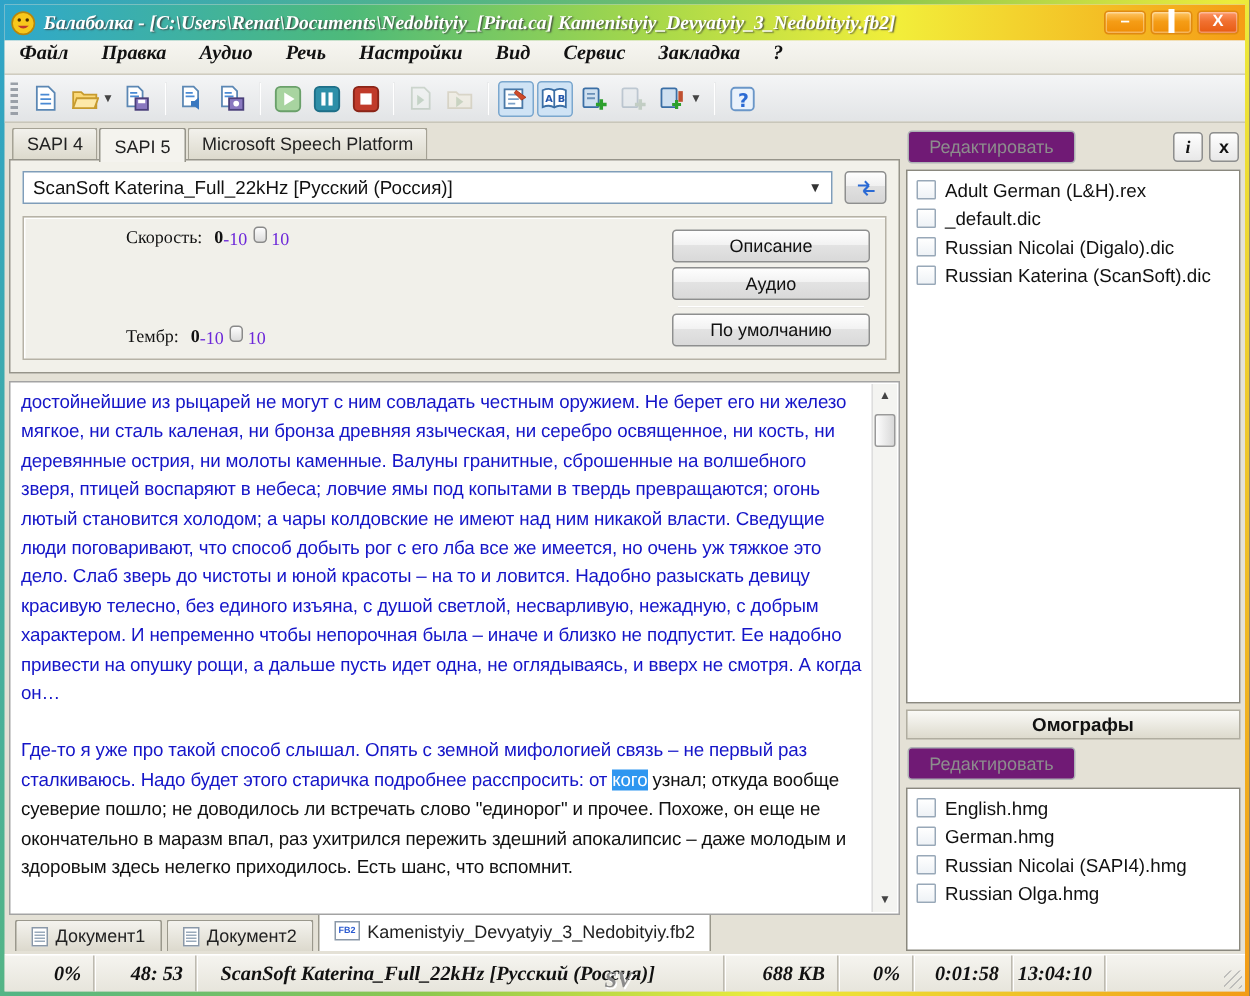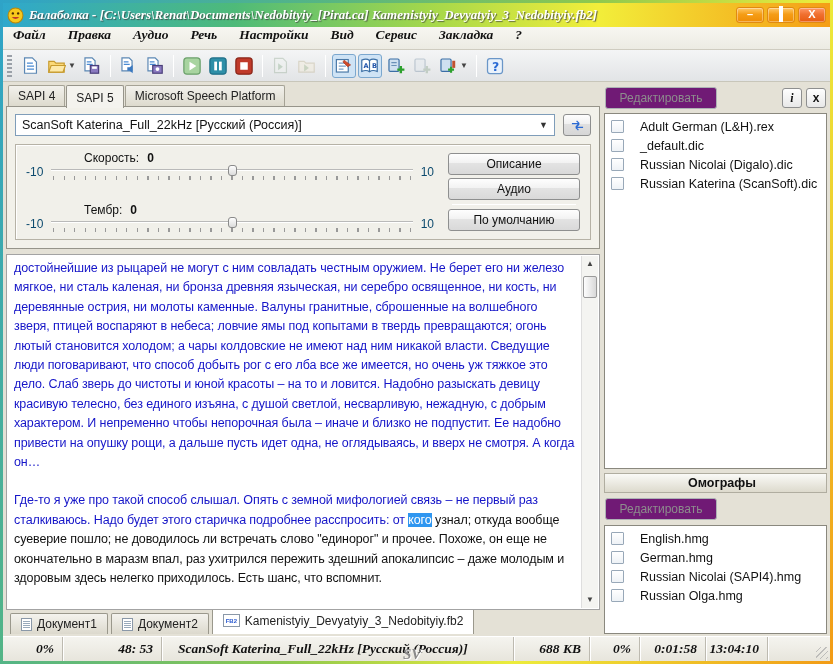--- a/index.html
+++ b/index.html
@@ -38,24 +38,24 @@
   .vtab{font-size:12px;padding:3px 9px 3px;border:1px solid #a5a295;border-bottom:none;background:linear-gradient(#f2f1ec,#dddacd);margin-right:1px;border-radius:2px 2px 0 0;color:#222;cursor:default;}
   .vtab.active{background:#f4f3ee;padding-top:5px;position:relative;top:2px;border-color:#96948a;font-size:12px;}
   .tabpage{border:1px solid #96948a;background:#f2f1ea;padding:7px 8px 8px;}
   .comborow{display:flex;gap:8px;align-items:center;}
   .combo{flex:1;height:22px;background:#fff;border:1px solid #7f9db9;display:flex;align-items:center;padding:0 6px;font-size:12.5px;color:#111;}
   .combo .arrow{margin-left:auto;font-size:9px;color:#333;}
   .refreshbtn{width:28px;height:22px;border:1px solid #8e8f8f;border-radius:3px;background:linear-gradient(#fefefe,#f0f0f0 45%,#e0e0e0 46%,#d6d6d6);display:flex;align-items:center;justify-content:center;}
 
   .groupbox{margin-top:8px;border:1px solid #b6b2a6;box-shadow:inset 1px 1px 0 #fff;background:#f1f0ea;padding:6px 10px;display:flex;gap:14px;height:96px;}
   .sliders{flex:1;display:flex;flex-direction:column;justify-content:space-between;}
-  .sliderrow{display:flex;flex-direction:column;}
+  .sliderrow{display:flex;flex-direction:row;font-family:Liberation Serif, serif;}
   .sliderlabel{font-size:12px;color:#111;margin-left:58px;}
   .sliderlabel b{margin-left:8px;}
-  .trackrow{display:flex;align-items:flex-start;gap:8px;font-size:12px;color:#0c4a6e;}
+  .trackrow{display:flex;align-items:center;gap:8px;font-size:12px;color:#6d28d9;}
   .track{flex:1;position:relative;height:16px;}
   .track .rail{position:absolute;left:0;right:0;top:4px;height:2px;background:#b9b9b9;border-bottom:1px solid #fff;}
   .track .ticks{position:absolute;left:2px;right:2px;top:11px;height:4px;background:repeating-linear-gradient(to right,#999 0 1px,transparent 1px 10.5px);}
   .thumb{position:absolute;left:50%;top:0;width:9px;height:11px;margin-left:-4px;background:linear-gradient(#fdfdfd,#dcdcdc);border:1px solid #8a8a8a;border-radius:3px;}
   .panelbtns{width:132px;display:flex;flex-direction:column;justify-content:space-between;padding:2px 0;}
   .btn{height:22px;border:1px solid #8e8f8f;border-radius:3px;background:linear-gradient(#fefefe,#f2f2f2 45%,#e3e3e3 46%,#d9d9d9);font-size:12px;color:#111;display:flex;align-items:center;justify-content:center;cursor:default;}
   .btn.disabled{color:#8d8d8d;border-color:#aeb2b5;background:#701a75;}
   .hdiv{height:1px;background:#b9b6aa;border-bottom:1px solid #fff;margin:1px 4px;}
 
   
@@ -77,21 +77,21 @@
   .fb2icon{width:17px;height:13px;background:#fff;border:1px solid #8a98a8;font-size:6px;font-weight:bold;color:#2a5ad0;display:flex;align-items:center;justify-content:center;letter-spacing:0;}
 
   
   .rc-top{display:flex;align-items:center;gap:4px;padding:3px 1px 4px;}
   .rc-top .btn{width:112px;}
   .sqbtn{width:20px;height:20px;border:1px solid #8e8f8f;border-radius:3px;background:linear-gradient(#fefefe,#e8e8e8);display:flex;align-items:center;justify-content:center;font-size:12px;color:#111;}
   .sqbtn .it{font-family:"Liberation Serif",serif;font-style:italic;font-weight:bold;}
   .listbox{background:#fff;border:1px solid #8a887e;padding:3px 0;overflow:hidden;}
   .list1{height:356px;}
   .list2{flex:1;}
-  .lrow{display:flex;align-items:center;gap:16px;padding:1px 6px;font-size:12.5px;color:#111;height:19px;}
+  .lrow{display:flex;align-items:center;gap:6px;padding:1px 6px;font-size:12.5px;color:#111;height:19px;}
   .cb{width:13px;height:13px;background:linear-gradient(#fff,#eef2f6);border:1px solid #98a8b8;border-radius:1px;flex:0 0 auto;}
   .homoheader{margin-top:4px;height:20px;border:1px solid #b0ada0;background:linear-gradient(#fafaf7,#dddacd);display:flex;align-items:center;justify-content:center;font-size:12.5px;font-weight:bold;color:#111;padding-left:13px;}
   .homobtn-row{padding:5px 1px;}
   .homobtn-row .btn{width:112px;}
 
   
   .statusbar{height:25px;background:linear-gradient(#f5f4ef,#e7e5dc);border-top:1px solid #fff;display:flex;align-items:center;font-family:"Liberation Serif",serif;font-weight:bold;font-style:italic;font-size:13.5px;color:#111;flex:0 0 auto;position:relative;}
   .seg{height:100%;display:flex;align-items:center;border-right:1px solid #bdbab0;box-shadow:1px 0 0 #fff;padding:0 8px;white-space:nowrap;}
   .seg.r{justify-content:flex-end;}
   .watermark{position:absolute;left:400px;top:9px;font-size:15px;color:#8a8a8a;font-family:"Liberation Serif",serif;font-style:italic;text-shadow:1px 1px 0 #fff;}
@@ -386,21 +386,21 @@
         <div class="lrow">
               <span class="cb"></span>
               <span>Russian Olga.hmg</span>
             </div>
       </div>
     </div>
   </div>
 
   <div class="statusbar">
     <div class="seg r" style="width:60px">0%</div>
-    <div class="seg r" style="width:99px">48: 53</div>
+    <div class="seg r" style="width:68px">48: 53</div>
     <div class="seg" style="width:352px;padding-left:16px">ScanSoft Katerina_Full_22kHz [Русский (Россия)]</div>
     <div class="seg r" style="width:76px">688 KB</div>
     <div class="seg r" style="width:50px">0%</div>
     <div class="seg r" style="width:66px">0:01:58</div>
     <div class="seg r" style="width:62px">13:04:10</div>
     <span class="watermark">SV</span>
     <div class="gripcorner"></div>
   </div>
 
  </div>

